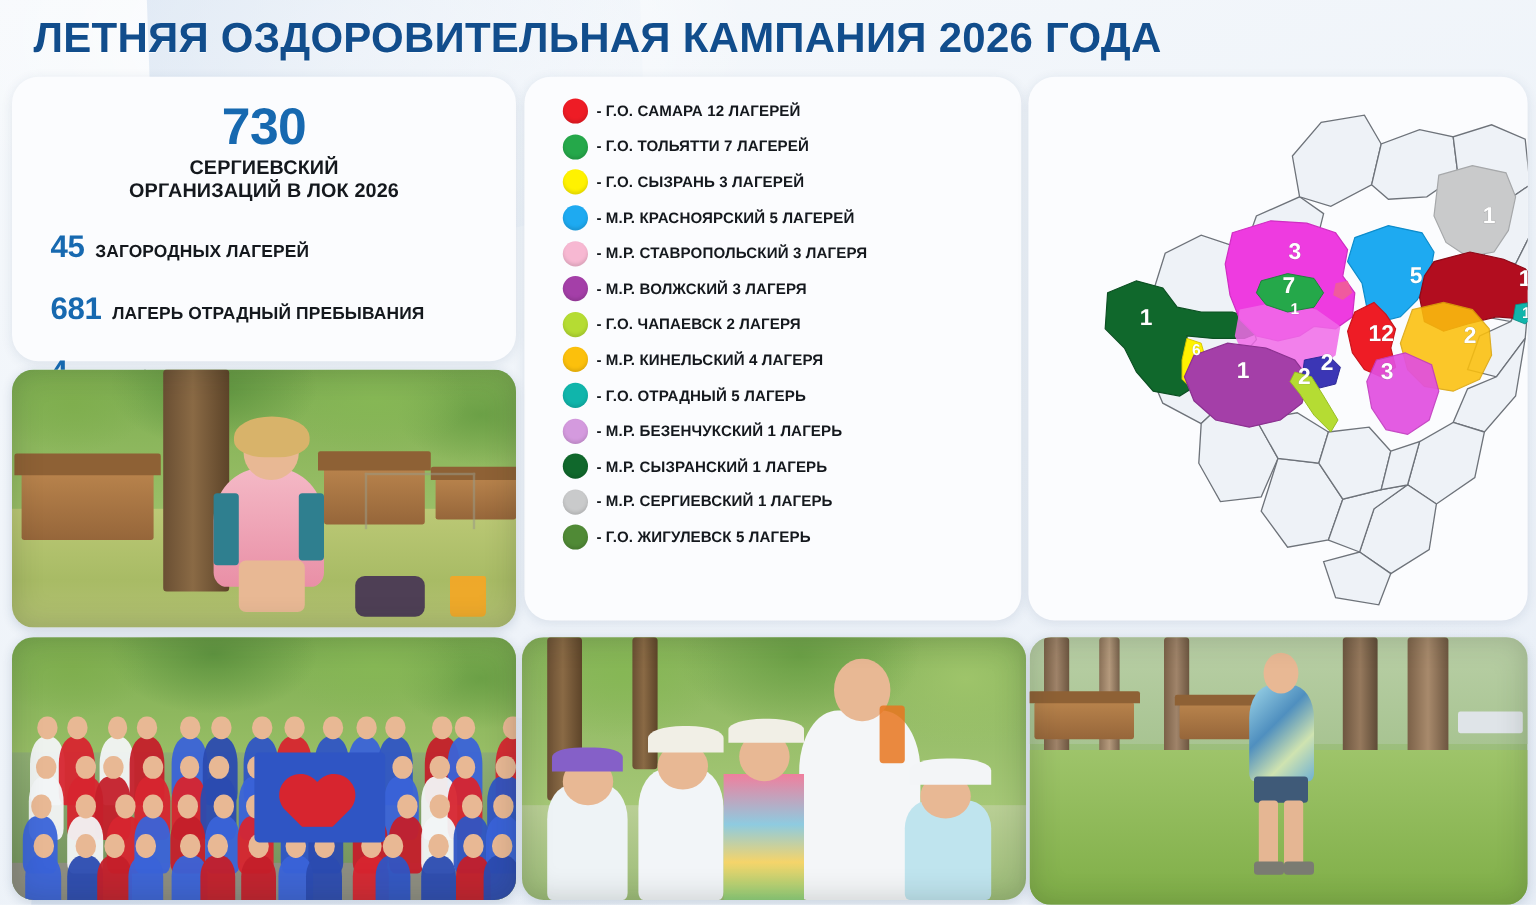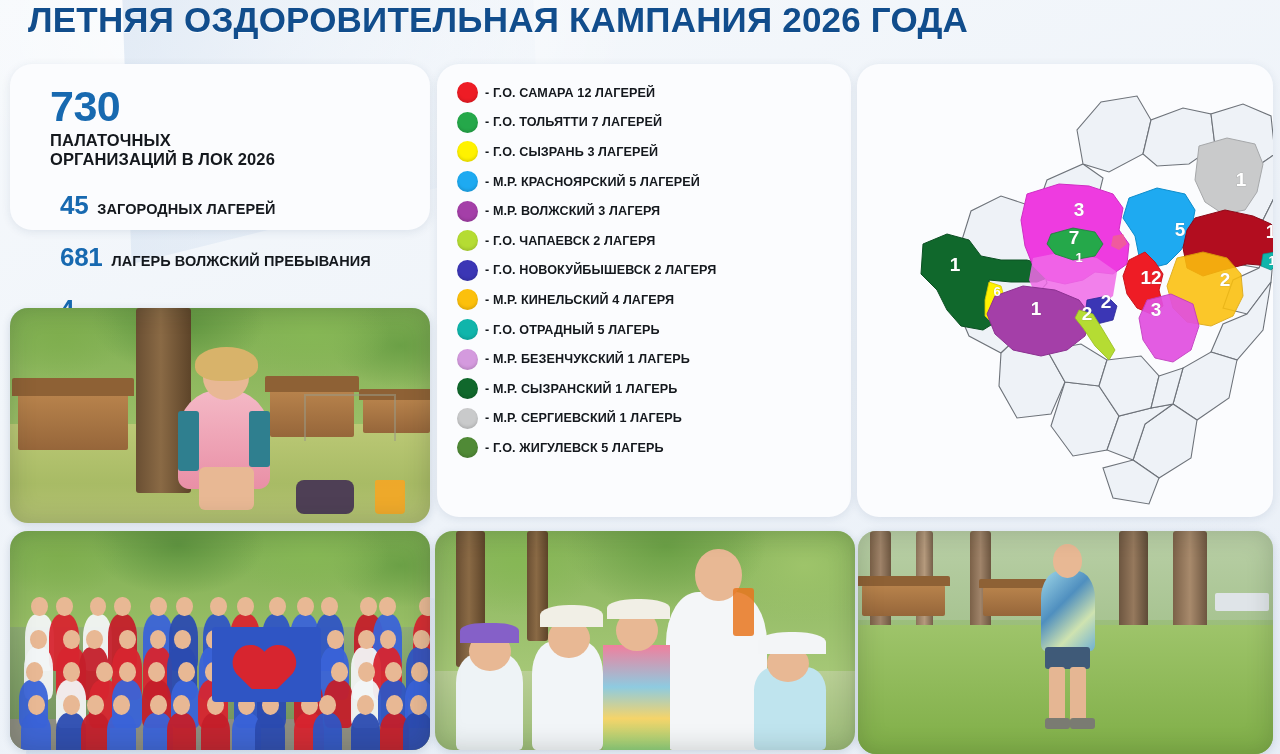--- a/index.html
+++ b/index.html
@@ -22,42 +22,42 @@
     transform:rotate(-14deg) skewX(-12deg);
   }
   .bg-wash:after{
     content:""; position:absolute; left:30px; bottom:-120px; width:520px; height:290px;
     background:linear-gradient(95deg, rgba(200,216,236,.45), rgba(240,245,251,0));
     transform:rotate(6deg);
   }
 
   
   .title{
-    position:absolute; left:28px; top:0;
+    position:absolute; left:28px; top:12px;
     font-size:35px; font-weight:bold; letter-spacing:.2px;
     color:#114d8c; white-space:nowrap;
     text-shadow:0 1px 0 rgba(255,255,255,.7);
   }
 
   
   .card{
     position:absolute; background:#fbfcfe; border-radius:22px;
     box-shadow:0 2px 10px rgba(25,55,95,.10);
   }
 
   
-  #stats-card{ left:10px; top:64px; width:420px; height:166px; padding:22px 40px; }
+  #stats-card{ left:10px; top:64px; width:420px; height:237px; padding:22px 22px;text-align:center; }
   .big-num{ font-size:43px; font-weight:bold; color:#1769b0; line-height:.95; letter-spacing:-.5px;}
   .stats-sub{ font-size:16.5px; font-weight:bold; color:#14181d; line-height:1.16; margin-top:4px; letter-spacing:.1px;}
   .stat-row{ display:flex; align-items:baseline; gap:9px; margin-top:21px; padding-left:10px;}
   .stat-row .n{ font-size:26px; font-weight:bold; color:#1769b0; letter-spacing:-.3px;}
   .stat-row .t{ font-size:14.5px; font-weight:bold; color:#14181d; letter-spacing:.1px;}
 
   
-  #legend-card{ left:437px; top:64px; width:414px; height:453px; padding:14px 0 0 20px;}
+  #legend-card{ left:437px; top:64px; width:414px; height:453px; padding:14px 0 0 32px;}
   .legend-item{ display:flex; align-items:center; gap:7px; height:29.6px; }
   .dot{ width:21px; height:21px; border-radius:50%; flex:0 0 21px;
         box-shadow:inset 0 -2px 3px rgba(0,0,0,.12); }
   .legend-txt{ font-size:12.6px; font-weight:bold; color:#14181d; white-space:nowrap; letter-spacing:.1px;}
 
   
   #map-card{ left:857px; top:64px; width:416px; height:453px; overflow:hidden; }
   #map-card svg{ position:absolute; left:-6px; top:4px; width:430px; height:448px; }
   .mlbl{ font-family:"Liberation Sans", sans-serif; font-weight:bold; fill:#fff;
          paint-order:stroke; stroke:rgba(90,90,90,.35); stroke-width:.6px; text-anchor:middle;}
@@ -95,31 +95,31 @@
 </head>
 <body>
 
 <div class="bg-wash"></div>
 
 <div class="title">ЛЕТНЯЯ ОЗДОРОВИТЕЛЬНАЯ КАМПАНИЯ 2026 ГОДА</div>
 
 <div class="card" id="stats-card">
   <div class="big-num">730</div>
   <div class="stats-sub">
-    <div>ПАЛАТОЧНЫХ</div>
+    <div>СЕРГИЕВСКИЙ</div>
     <div>ОРГАНИЗАЦИЙ В ЛОК 2026</div>
   </div>
 
   <div class="stat-row">
     <span class="n">45</span>
     <span class="t">ЗАГОРОДНЫХ ЛАГЕРЕЙ</span>
   </div>
   <div class="stat-row">
     <span class="n">681</span>
-    <span class="t">ЛАГЕРЬ ВОЛЖСКИЙ ПРЕБЫВАНИЯ</span>
+    <span class="t">ЛАГЕРЬ ОТРАДНЫЙ ПРЕБЫВАНИЯ</span>
   </div>
   <div class="stat-row">
     <span class="n">4</span>
     <span class="t">ПАЛАТОЧНЫХ ЛАГЕРЯ</span>
   </div>
 </div>
 
 <div class="card" id="legend-card">
   <div id="legend-list">
       <div class="legend-item">
@@ -132,30 +132,30 @@
       </div>
       <div class="legend-item">
         <span class="dot" style="background: rgb(255, 242, 0);"></span>
         <span class="legend-txt">- Г.О. СЫЗРАНЬ 3 ЛАГЕРЕЙ</span>
       </div>
       <div class="legend-item">
         <span class="dot" style="background: rgb(30, 170, 241);"></span>
         <span class="legend-txt">- М.Р. КРАСНОЯРСКИЙ 5 ЛАГЕРЕЙ</span>
       </div>
       <div class="legend-item">
+        <span class="dot" style="background: rgb(247, 184, 210);"></span>
+        <span class="legend-txt">- М.Р. СТАВРОПОЛЬСКИЙ 3 ЛАГЕРЯ</span>
+      </div>
+      <div class="legend-item">
         <span class="dot" style="background: rgb(164, 63, 168);"></span>
         <span class="legend-txt">- М.Р. ВОЛЖСКИЙ 3 ЛАГЕРЯ</span>
       </div>
       <div class="legend-item">
         <span class="dot" style="background: rgb(181, 220, 51);"></span>
         <span class="legend-txt">- Г.О. ЧАПАЕВСК 2 ЛАГЕРЯ</span>
-      </div>
-      <div class="legend-item">
-        <span class="dot" style="background: rgb(59, 54, 181);"></span>
-        <span class="legend-txt">- Г.О. НОВОКУЙБЫШЕВСК 2 ЛАГЕРЯ</span>
       </div>
       <div class="legend-item">
         <span class="dot" style="background: rgb(252, 192, 12);"></span>
         <span class="legend-txt">- М.Р. КИНЕЛЬСКИЙ 4 ЛАГЕРЯ</span>
       </div>
       <div class="legend-item">
         <span class="dot" style="background: rgb(16, 181, 171);"></span>
         <span class="legend-txt">- Г.О. ОТРАДНЫЙ 5 ЛАГЕРЬ</span>
       </div>
       <div class="legend-item">

